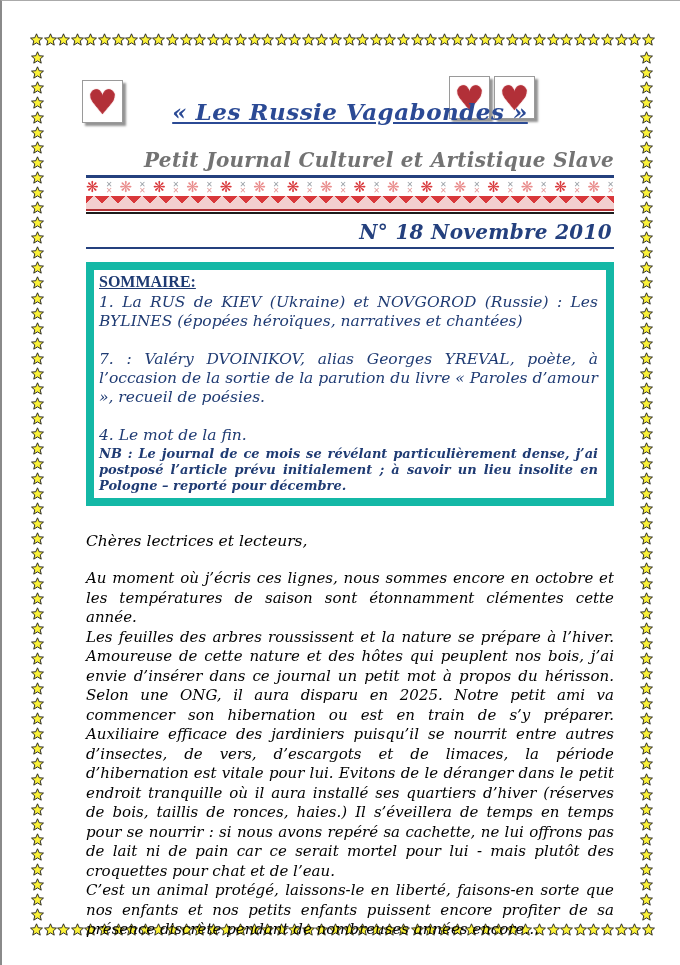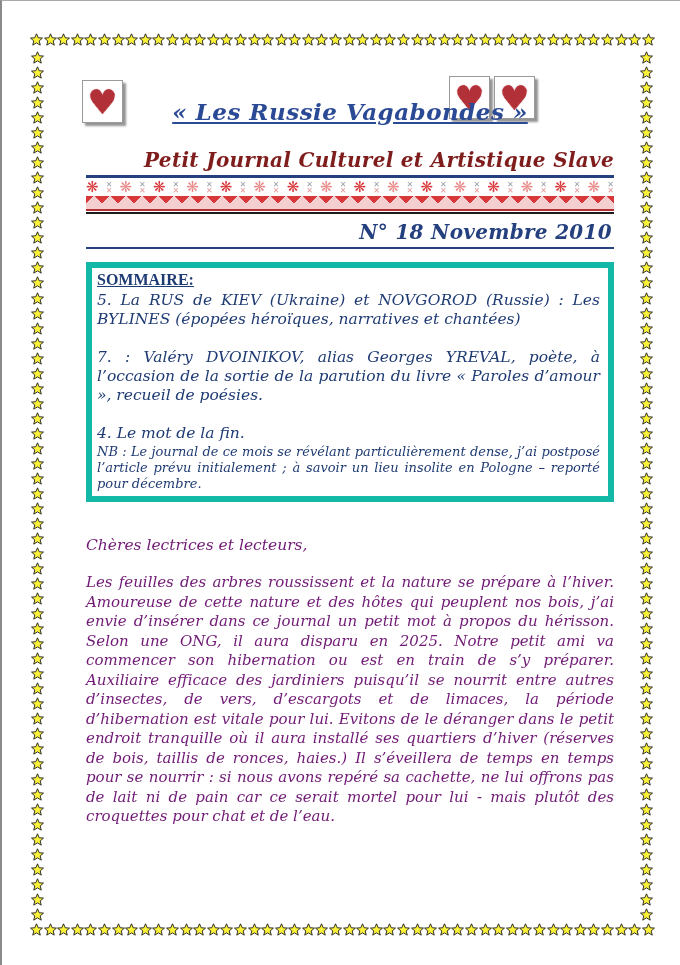--- a/index.html
+++ b/index.html
@@ -38,21 +38,21 @@
     background-image:repeating-linear-gradient(0deg,#c23b44 0 2px,#e88c92 2px 4px);
     -webkit-background-clip:text;background-clip:text;-webkit-text-fill-color:transparent;
   }
   .title{
     position:absolute;left:0;right:0;top:22px;text-align:center;
     font-style:italic;font-weight:bold;font-size:23px;color:#2b4a95;
     text-decoration:underline;letter-spacing:.5px;
   }
   .subtitle{
     text-align:right;font-style:italic;font-weight:bold;font-size:20px;
-    color:#7f1d1d;border-bottom:3px solid #24407e;padding-bottom:3px;
+    color:#737373;border-bottom:3px solid #24407e;padding-bottom:3px;
     letter-spacing:.3px;
   }
   
   .band-row1{
     height:17px;display:flex;justify-content:space-between;align-items:center;
     overflow:hidden;margin-top:1px;
   }
   .snowflake{font-family:"DejaVu Sans", sans-serif;font-size:15px;line-height:15px;}
   .snow-red{color:#d9383b;}
   .snow-pink{color:#e98b8b;}
@@ -69,39 +69,39 @@
     border-bottom:2px solid #b23034;
   }
   .black-rule{height:0;border-bottom:2px solid #1c1c1c;margin-top:1px;}
   .issue{
     text-align:right;font-style:italic;font-weight:bold;font-size:20px;
     color:#24407e;border-bottom:2.5px solid #24407e;
     padding:6px 2px 3px 0;letter-spacing:.3px;
   }
   
   .sommaire{
-    border:6px solid #14b8a6;margin-top:13px;padding:3px 8px 4px 5px;
+    border:8px solid #14b8a6;margin-top:13px;padding:3px 8px 4px 5px;
     color:#1f3b73;
   }
   .sommaire-heading{
     font-size:16px;font-weight:bold;text-decoration:underline;
     color:#1f3b73;margin:0 0 2px 0;font-style:normal;
     font-family:"Liberation Serif","DejaVu Serif",serif;
   }
   .sommaire-item{
     font-style:italic;font-size:15.5px;line-height:19px;margin:0 0 19px 0;
     text-align:justify;
   }
   .sommaire-item:last-of-type{margin-bottom:0;}
   .sommaire-nb{
-    font-style:italic;font-weight:normal;font-size:13px;line-height:16px;
+    font-style:italic;font-weight:bold;font-size:13px;line-height:16px;
     margin:1px 0 0 0;text-align:justify;
   }
   
-  .body-text{color:#701a75;font-style:italic;font-size:15px;margin-top:34px;}
+  .body-text{color:#000000;font-style:italic;font-size:15px;margin-top:26px;}
   .salutation{margin:0 0 19px 0;font-size:15.5px;}
   .body-text p.para{margin:0;line-height:19.5px;text-align:justify;}
 </style>
 </head>
 <body>
 
 <div class="page">
 
   <div id="stars-top" class="stars stars-h">
       <svg viewBox="0 0 24 24" class="star-svg">
@@ -835,26 +835,28 @@
           <span class="cross cross-pink">✕</span>
         </span>
       </div>
     <div class="band-zigzag"></div>
     <div class="black-rule"></div>
 
     <div class="issue">N° 18 Novembre 2010</div>
 
     <div class="sommaire">
       <p class="sommaire-heading">SOMMAIRE:</p>
-      <p class="sommaire-item">5. La RUS de KIEV (Ukraine) et NOVGOROD (Russie) : Les BYLINES (épopées héroïques, narratives et chantées)</p>
+      <p class="sommaire-item">1. La RUS de KIEV (Ukraine) et NOVGOROD (Russie) : Les BYLINES (épopées héroïques, narratives et chantées)</p>
       <p class="sommaire-item">7. : Valéry DVOINIKOV, alias Georges YREVAL, poète, à l’occasion de la sortie de la parution du livre « Paroles d’amour », recueil de poésies.</p>
       <p class="sommaire-item" style="margin-bottom:0;">4. Le mot de la fin.</p>
       <p class="sommaire-nb">NB : Le journal de ce mois se révélant particulièrement dense, j’ai postposé l’article prévu initialement ; à savoir un lieu insolite en Pologne – reporté pour décembre.</p>
     </div>
 
     <div class="body-text">
       <p class="salutation">Chères lectrices et lecteurs,</p>
+      <p class="para">Au moment où j’écris ces lignes, nous sommes encore en octobre et les températures de saison sont étonnamment clémentes cette année.</p>
       <p class="para">Les feuilles des arbres roussissent et la nature se prépare à l’hiver. Amoureuse de cette nature et des hôtes qui peuplent nos bois, j’ai envie d’insérer dans ce journal un petit mot à propos du hérisson. Selon une ONG, il aura disparu en 2025. Notre petit ami va commencer son hibernation ou est en train de s’y préparer. Auxiliaire efficace des jardiniers puisqu’il se nourrit entre autres d’insectes, de vers, d’escargots et de limaces, la période d’hibernation est vitale pour lui. Evitons de le déranger dans le petit endroit tranquille où il aura installé ses quartiers d’hiver (réserves de bois, taillis de ronces, haies.) Il s’éveillera de temps en temps pour se nourrir : si nous avons repéré sa cachette, ne lui offrons pas de lait ni de pain car ce serait mortel pour lui - mais plutôt des croquettes pour chat et de l’eau.</p>
+      <p class="para">C’est un animal protégé, laissons-le en liberté, faisons-en sorte que nos enfants et nos petits enfants puissent encore profiter de sa présence discrète pendant de nombreuses années encore…</p>
 
     </div>
 
   </div>
 </div>
 
 </body></html>

